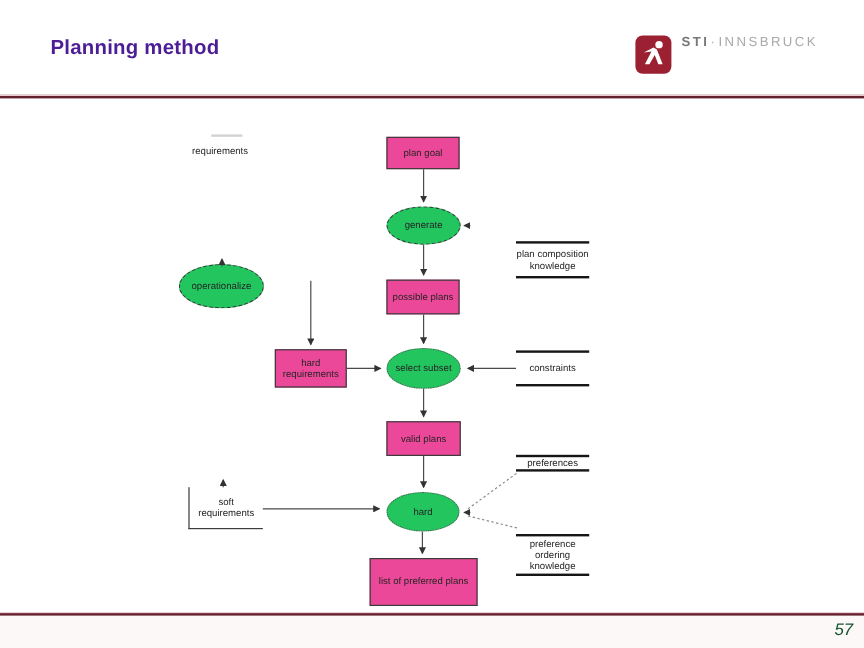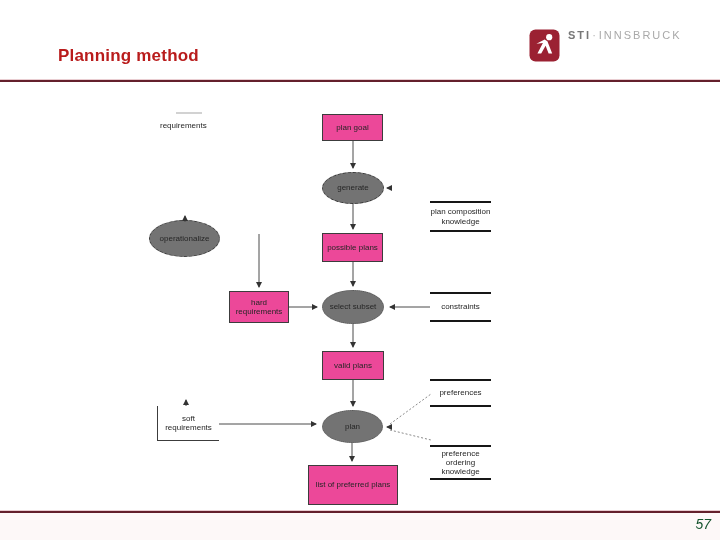--- a/index.html
+++ b/index.html
@@ -2,22 +2,22 @@
 <html><head>
 <meta charset="utf-8">
 <style>
   html,body{margin:0;padding:0;}
   body{
     width:720px;height:540px;position:relative;overflow:hidden;
     background:#ffffff;font-family:"Liberation Sans",sans-serif;
   }
   
   .slide-title{
-    position:absolute;left:42px;top:30px;margin:16px;
-    font-size:17px;font-weight:700;color:#b91c1c;letter-spacing:0.2px;
+    position:absolute;left:42px;top:30px;margin:0;
+    font-size:17px;font-weight:700;color:#4c1d95;letter-spacing:0.2px;
   }
   .logo{position:absolute;left:529px;top:29px;display:flex;align-items:flex-start;gap:8px;}
   .logo svg{display:block;}
   .logo-text{font-size:11px;letter-spacing:2px;white-space:nowrap;}
   .logo-text .brand{color:#777;font-weight:700;}
   .logo-text .sep{color:#b4b4b4;font-weight:400;padding:0 1px;}
   .logo-text .loc{color:#a9a9a9;font-weight:400;}
   .rule{
     position:absolute;left:0;width:720px;height:2px;
     background:#64202c;border-top:1px solid #e9cdd1;
@@ -30,21 +30,21 @@
     font-size:14px;color:#14532d;font-style:italic;
   }
   
   .node{
     position:absolute;display:flex;align-items:center;justify-content:center;
     text-align:center;font-size:8px;line-height:1.15;color:#262626;
     box-sizing:border-box;
   }
   .box{border:1px solid #3c3c3c;background:#ec4899;}
   .partial{border-left:1px solid #3c3c3c;border-bottom:1px solid #3c3c3c;}
-  .ellipse{border:1px dashed #3a3a3a;border-radius:50%;background:#737373;}
+  .ellipse{border:1px dashed #3a3a3a;border-radius:50%;background:#22c55e;}
   .ellipse.dotted{border-style:dotted;border-color:#5a5a5a;}
   .store{border-top:2px solid #161616;border-bottom:2px solid #161616;}
   .plain-label{justify-content:flex-start;text-align:right;}
   .faint-mark{position:absolute;left:176px;top:112px;width:26px;height:2px;background:#d2d2d2;}
   .arrows{position:absolute;left:0;top:0;}
 </style>
 </head>
 <body>
 
 <h1 class="slide-title">Planning method</h1>
@@ -78,23 +78,23 @@
   <div class="node box" style="left:322px;top:233px;width:61px;height:29px;">possible plans</div>
 
   <div class="node box" style="left:229px;top:291px;width:60px;height:32px;">hard requirements</div>
 
   <div class="node ellipse dotted" style="left:322px;top:290px;width:62px;height:34px;">select subset</div>
 
   <div class="node store" style="left:430px;top:292px;width:61px;height:30px;">constraints</div>
 
   <div class="node box" style="left:322px;top:351px;width:62px;height:29px;">valid plans</div>
 
-  <div class="node store" style="left:430px;top:379px;width:61px;height:28px;">preferences</div>
+  <div class="node store" style="left:430px;top:379px;width:61px;height:14px;">preferences</div>
 
-  <div class="node ellipse dotted" style="left:322px;top:410px;width:61px;height:33px;">plan</div>
+  <div class="node ellipse dotted" style="left:322px;top:410px;width:61px;height:33px;">hard</div>
 
   <div class="node store" style="left:430px;top:445px;width:61px;height:35px;">preference ordering knowledge</div>
 
   <div class="node partial" style="left:157px;top:406px;width:62px;height:35px;">soft requirements</div>
 
   <div class="node box" style="left:308px;top:465px;width:90px;height:40px;">list of preferred plans</div>
 
   <svg class="arrows" width="720" height="540">
     <defs>
       <marker id="ah" markerWidth="6" markerHeight="6" refX="5" refY="3" orient="auto" markerUnits="userSpaceOnUse">

